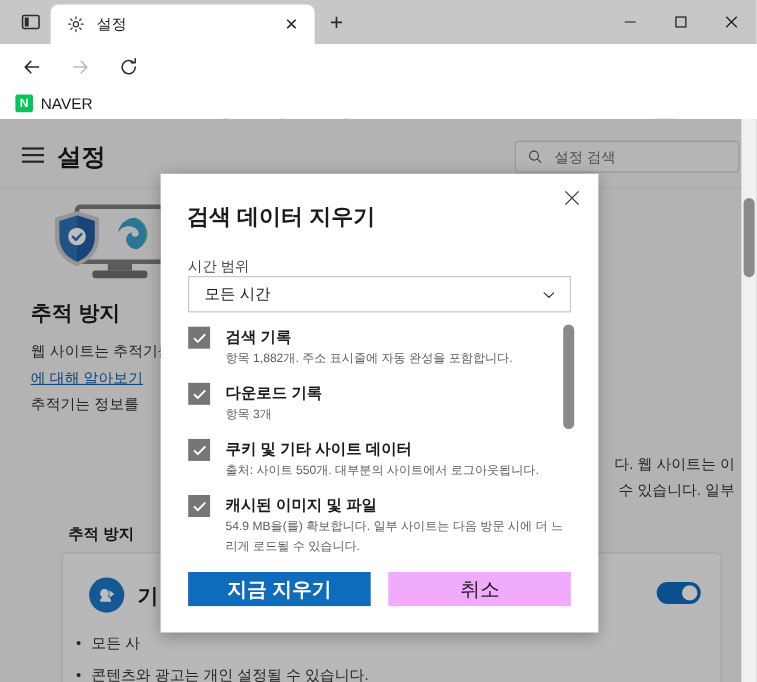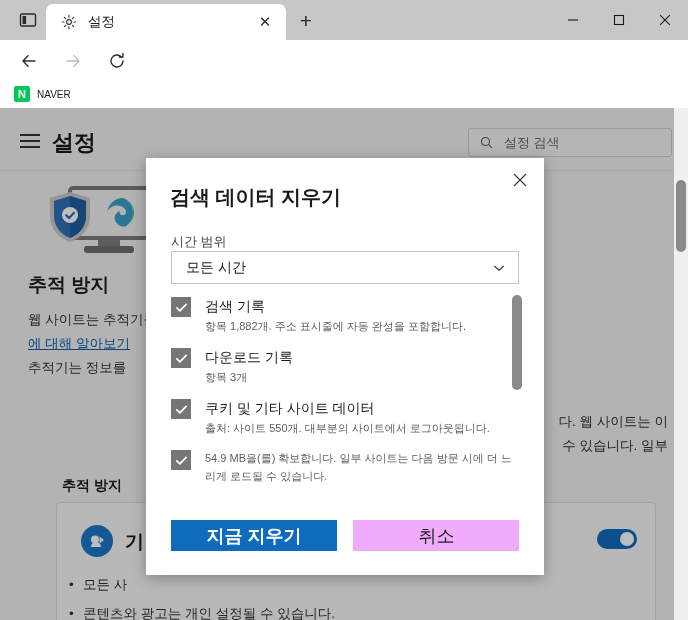--- a/index.html
+++ b/index.html
@@ -104,21 +104,21 @@
   .bm {
     display: flex; align-items: center; height: 22px; padding: 0 6px; margin-left: 8px;
     border-radius: 4px;
   }
   .bm-naver-icon {
     width: 16px; height: 16px; background: #03c75a; color: #fff;
     font-size: 11px; font-weight: bold; display: flex;
     align-items: center; justify-content: center; border-radius: 2px;
   }
   .bm-gear { width: 16px; height: 16px; color: #3a3a3a; display:block; }
-  .bm-label { margin-left: 7px; font-size: 10px; color: #1a1a1a; white-space: nowrap; }
+  .bm-label { margin-left: 7px; font-size: 14px; color: #1a1a1a; white-space: nowrap; }
 
   
   .page {
     position: absolute; left: 0; top: 108px; width: 688px; height: 512px;
     background: #f2f2f2; overflow: hidden;
   }
   .page-dim {
     position: absolute; inset: 0; background: rgba(0,0,0,0.26); z-index: 40; pointer-events: none;
   }
   .settings-header {
@@ -230,21 +230,21 @@
   .dlg-list {
     position: absolute; left: 25px; top: 138px; width: 350px; height: 223px;
     overflow: hidden;
   }
   .ck-row { position: relative; margin-bottom: 12px; padding-left: 34px; }
   .ck-box {
     position: absolute; left: 0; top: 1px; width: 20px; height: 20px;
     background: #767676; display: flex; align-items: center; justify-content: center;
   }
   .ck-box svg { display: block; }
-  .ck-title { font-size: 14px; font-weight: normal; color: #1a1a1a; line-height: 20px; }
+  .ck-title { font-size: 14px; font-weight: bold; color: #1a1a1a; line-height: 20px; }
   .ck-sub { font-size: 11px; color: #5e5e5e; line-height: 18px; margin-top: 1px; }
 
   .dlg-scroll {
     position: absolute; left: 365px; top: 137px; width: 12px; height: 130px;
   }
   .dlg-scroll .thumb {
     position: absolute; left: 1px; top: 0; width: 10px; height: 95px;
     background: #8a8a8a; border-radius: 5px;
   }
 
@@ -481,20 +481,21 @@
         </span>
         <div class="ck-title">쿠키 및 기타 사이트 데이터</div>
         <div class="ck-sub">출처: 사이트 550개. 대부분의 사이트에서 로그아웃됩니다.</div>
       </div>
       <div class="ck-row">
         <span class="ck-box">
           <svg width="13" height="13" viewBox="0 0 14 14" fill="none">
               <path d="M2 7.4l3.2 3.2L12 3.6" stroke="#fff" stroke-width="1.9" stroke-linecap="round" stroke-linejoin="round"></path>
             </svg>
         </span>
+        <div class="ck-title">캐시된 이미지 및 파일</div>
         <div class="ck-sub">54.9 MB을(를) 확보합니다. 일부 사이트는 다음 방문 시에 더 느리게 로드될 수 있습니다.</div>
       </div>
     </div>
 
     <div class="dlg-scroll">
       <div class="thumb"></div>
     </div>
 
     <div class="dlg-actions">
       <button class="btn btn-primary">지금 지우기</button>

